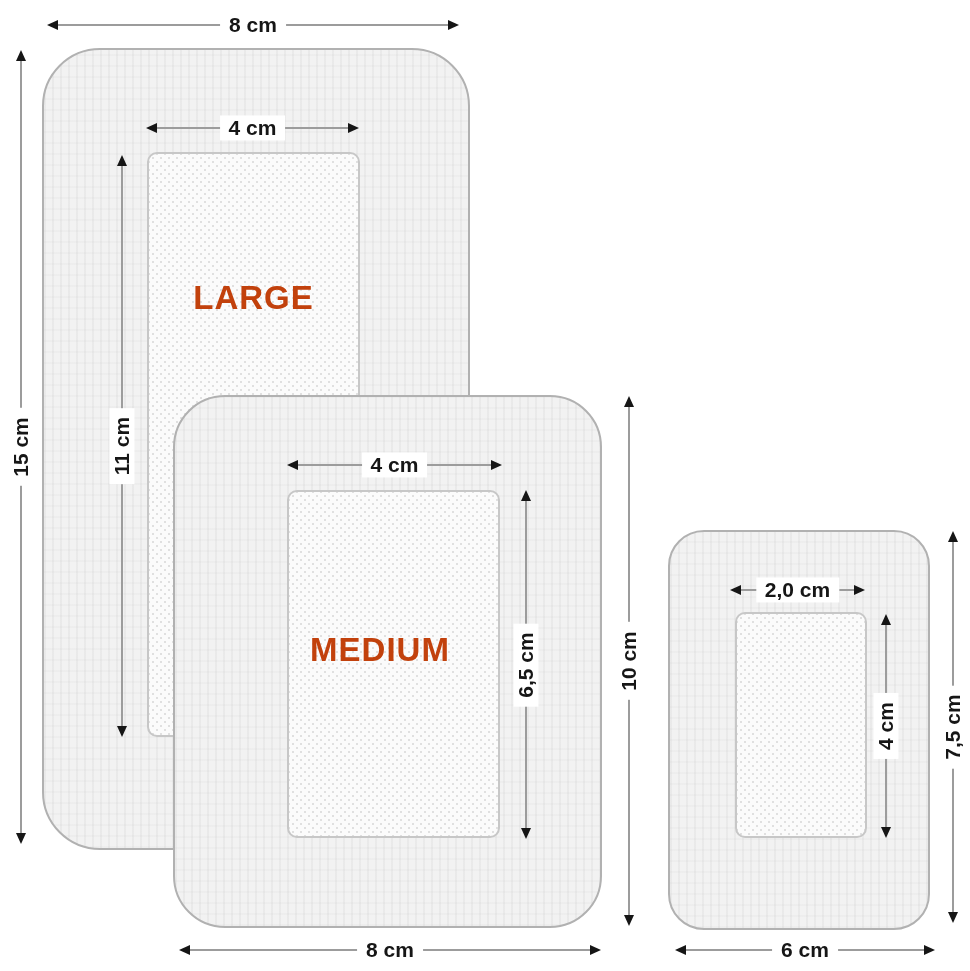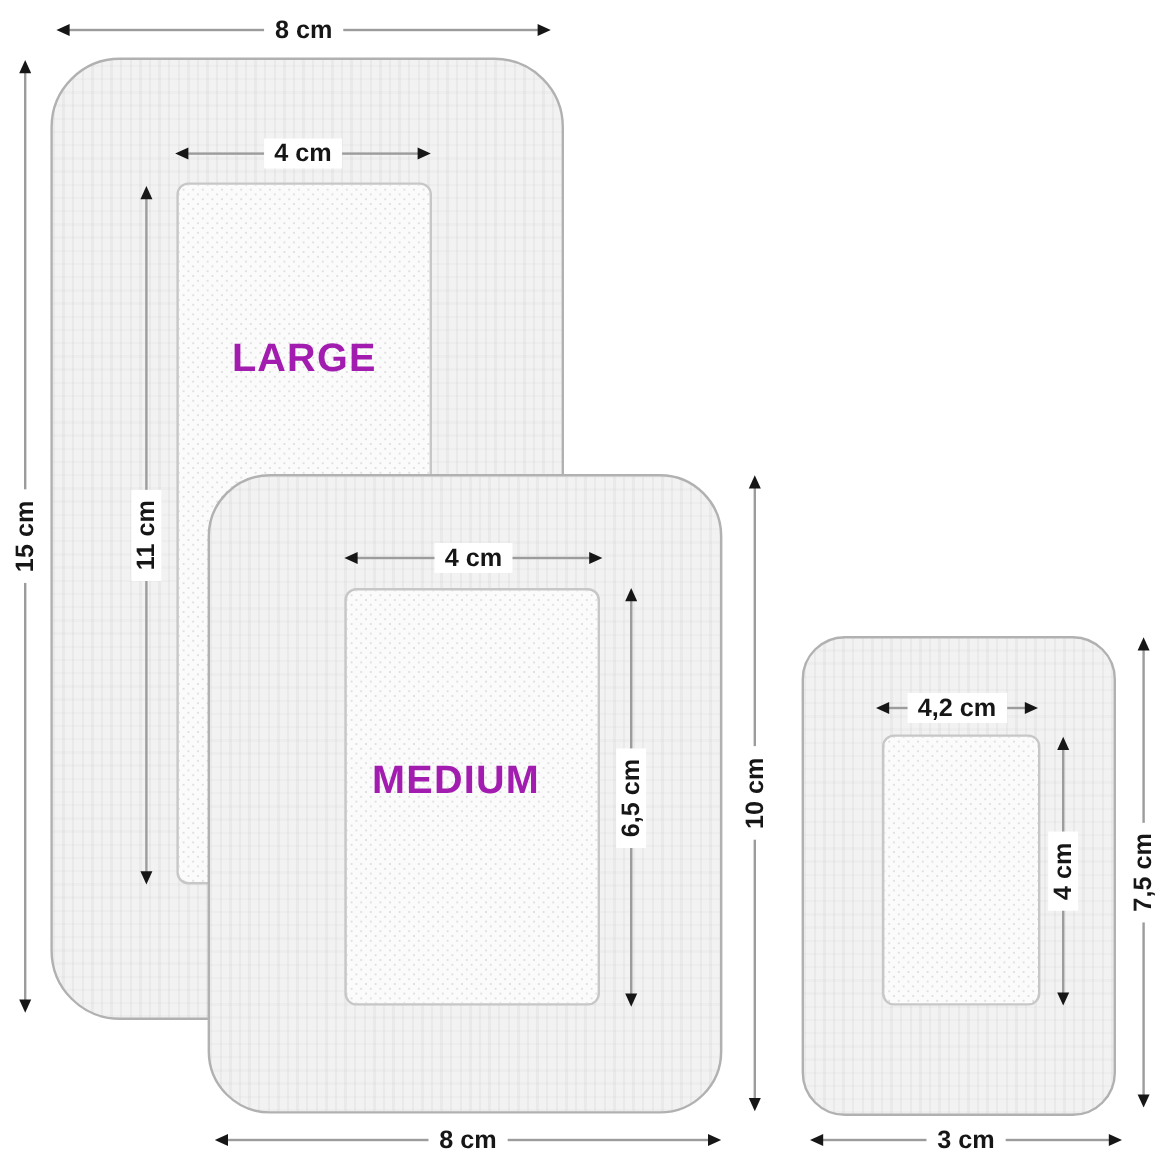--- a/index.html
+++ b/index.html
@@ -20,21 +20,21 @@
   .pad{
     position:absolute;box-sizing:border-box;
     background-color:#fbfbfb;
     background-image:
       radial-gradient(rgba(0,0,0,0.105) 1.1px, rgba(0,0,0,0) 1.25px),
       radial-gradient(rgba(0,0,0,0.105) 1.1px, rgba(0,0,0,0) 1.25px);
     background-size:8px 8px;background-position:0 0,4px 4px;
     border:2px solid #c7c7c7;border-radius:10px;
   }
   .size-label{
-    position:absolute;font-weight:bold;color:#a21caf;text-align:center;
+    position:absolute;font-weight:bold;color:#c2410c;text-align:center;
     font-size:33px;letter-spacing:1px;line-height:1;
   }
   
   .dim{position:absolute;text-align:right;}
   .dim .line{position:absolute;background:#9c9c9c;}
   .dim.h{height:22px;}
   .dim.h .line{left:3px;right:3px;top:10px;height:2px;}
   .dim.v{width:22px;}
   .dim.v .line{top:3px;bottom:3px;left:10px;width:2px;}
   .arr{position:absolute;width:0;height:0;}
@@ -112,34 +112,34 @@
     <span class="line"></span>
     <span class="arr a-left"></span>
     <span class="arr a-right"></span>
     <span class="dlabel">8 cm</span>
   </div>
 
   <div class="dim h" style="left:731px;top:579px;width:133px;">
     <span class="line"></span>
     <span class="arr a-left"></span>
     <span class="arr a-right"></span>
-    <span class="dlabel">4,2 cm</span>
+    <span class="dlabel">2,0 cm</span>
   </div>
   <div class="dim v" style="left:875px;top:615px;height:222px;">
     <span class="line"></span>
     <span class="arr a-up"></span>
     <span class="arr a-down"></span>
     <span class="dlabel">4 cm</span>
   </div>
   <div class="dim v" style="left:942px;top:532px;height:390px;">
     <span class="line"></span>
     <span class="arr a-up"></span>
     <span class="arr a-down"></span>
     <span class="dlabel">7,5 cm</span>
   </div>
   <div class="dim h" style="left:676px;top:939px;width:258px;">
     <span class="line"></span>
     <span class="arr a-left"></span>
     <span class="arr a-right"></span>
-    <span class="dlabel">3 cm</span>
+    <span class="dlabel">6 cm</span>
   </div>
 
 </div>
 
 </body></html>

